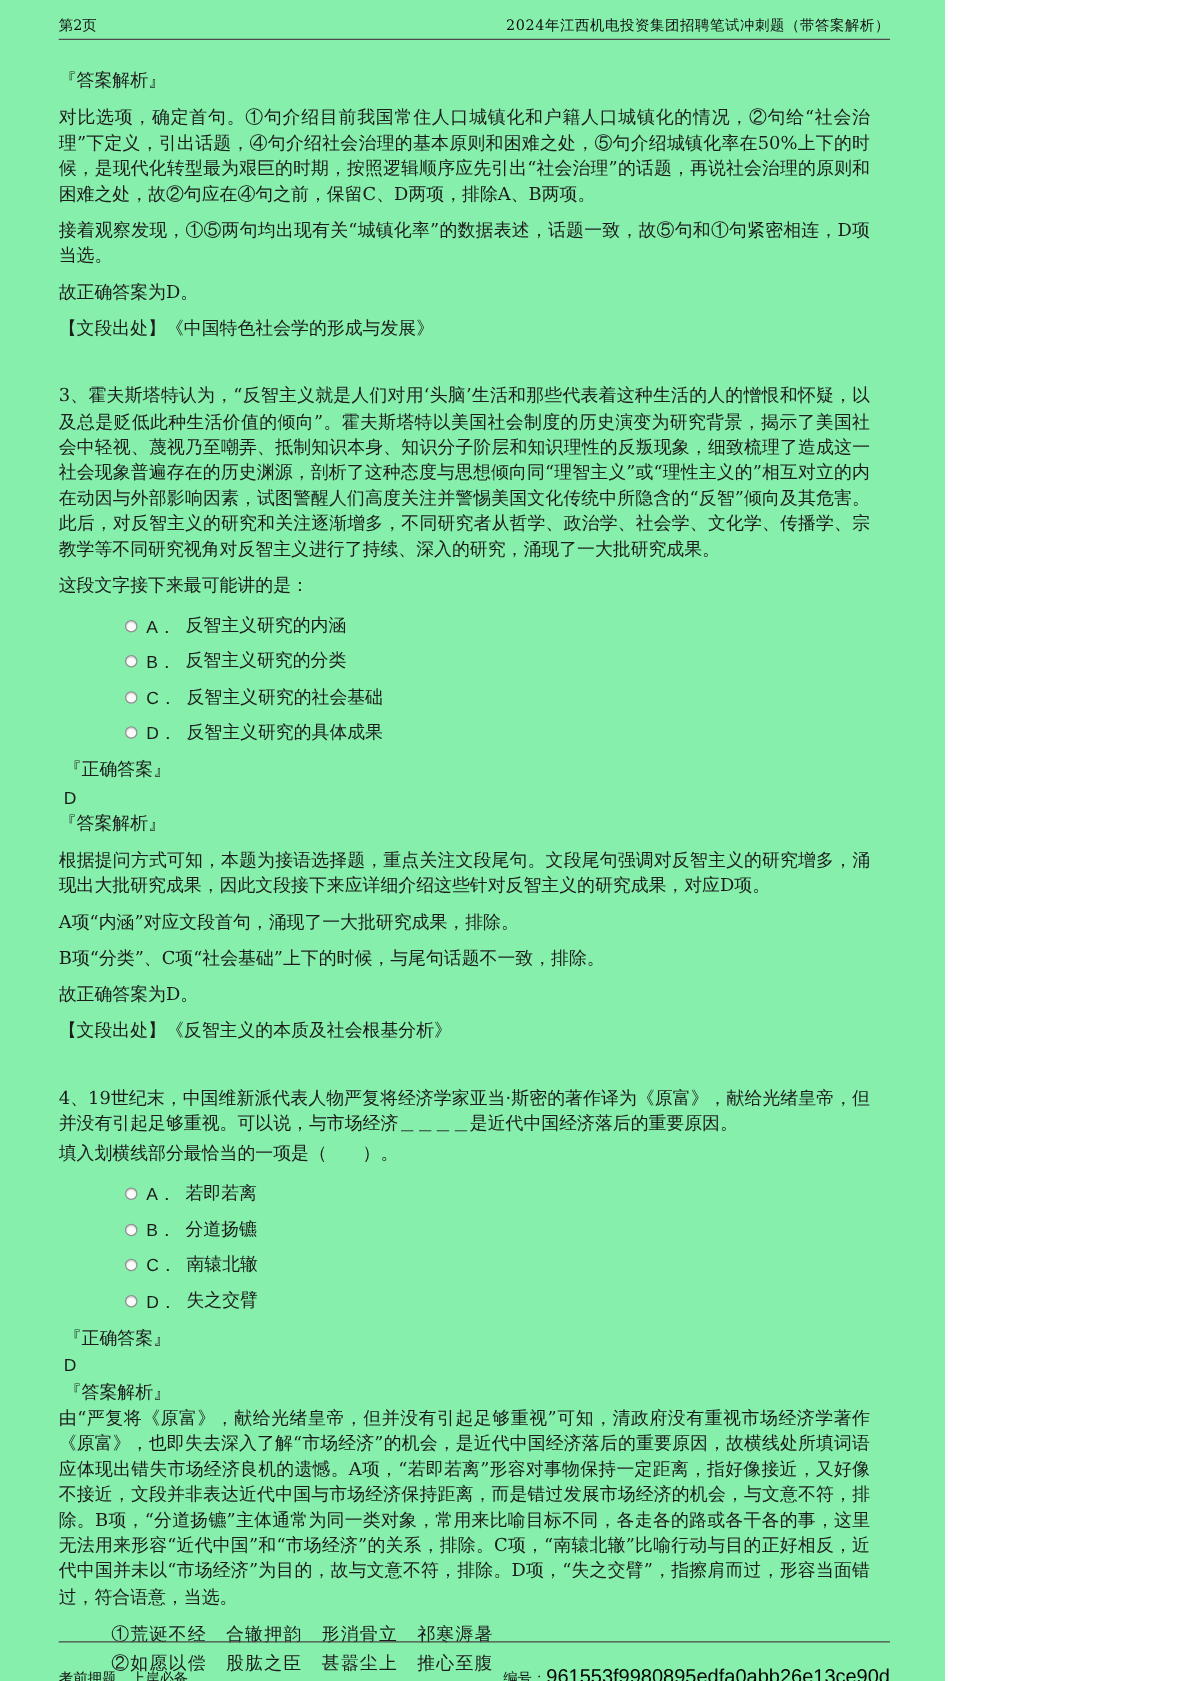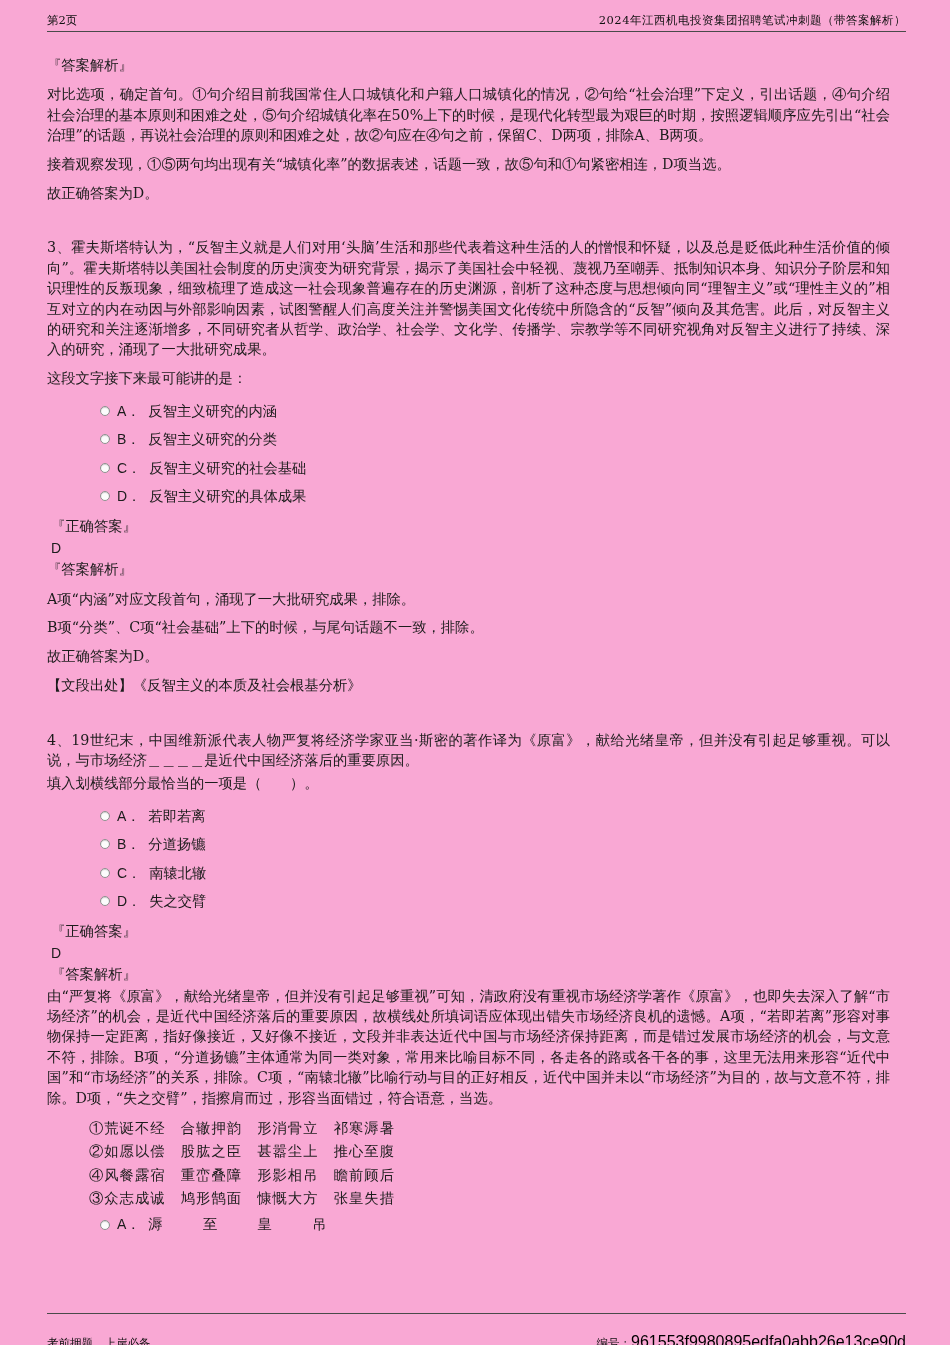--- a/index.html
+++ b/index.html
@@ -1,20 +1,20 @@
 <!DOCTYPE html>
 <html><head>
 <meta charset="utf-8">
 <style>
   html, body { margin: 0; padding: 0; background: #ffffff; }
   .page {
     position: relative;
-    width: 950px;
+    width: 756px;
     height: 1345px;
-    background: #f9a8d4;
+    background: #86efac;
     overflow: hidden;
     font-family: "DejaVu Serif", "Liberation Serif", serif;
     color: #1c1c1c;
   }
   
   .header {
     position: absolute;
     left: 47px; right: 44px; top: 13px;
     display: flex;
     justify-content: space-between;
@@ -96,20 +96,21 @@
     <span>第2页</span>
     <span class="doc-title">2024年江西机电投资集团招聘笔试冲刺题（带答案解析）</span>
   </div>
 
   <div class="content">
 
     <div class="para label">『答案解析』</div>
     <div class="para">对比选项，确定首句。①句介绍目前我国常住人口城镇化和户籍人口城镇化的情况，②句给“社会治理”下定义，引出话题，④句介绍社会治理的基本原则和困难之处，⑤句介绍城镇化率在50%上下的时候，是现代化转型最为艰巨的时期，按照逻辑顺序应先引出“社会治理”的话题，再说社会治理的原则和困难之处，故②句应在④句之前，保留C、D两项，排除A、B两项。</div>
     <div class="para">接着观察发现，①⑤两句均出现有关“城镇化率”的数据表述，话题一致，故⑤句和①句紧密相连，D项当选。</div>
     <div class="para">故正确答案为D。</div>
+    <div class="para">【文段出处】《中国特色社会学的形成与发展》</div>
 
     <div class="para q-start">3、霍夫斯塔特认为，“反智主义就是人们对用‘头脑’生活和那些代表着这种生活的人的憎恨和怀疑，以及总是贬低此种生活价值的倾向”。霍夫斯塔特以美国社会制度的历史演变为研究背景，揭示了美国社会中轻视、蔑视乃至嘲弄、抵制知识本身、知识分子阶层和知识理性的反叛现象，细致梳理了造成这一社会现象普遍存在的历史渊源，剖析了这种态度与思想倾向同“理智主义”或“理性主义的”相互对立的内在动因与外部影响因素，试图警醒人们高度关注并警惕美国文化传统中所隐含的“反智”倾向及其危害。此后，对反智主义的研究和关注逐渐增多，不同研究者从哲学、政治学、社会学、文化学、传播学、宗教学等不同研究视角对反智主义进行了持续、深入的研究，涌现了一大批研究成果。</div>
     <div class="para">这段文字接下来最可能讲的是：</div>
 
     <div class="options">
       <div class="option">
         <span class="radio"></span>
         <span class="opt-letter">A．</span>
         <span class="opt-text">反智主义研究的内涵</span>
       </div>
@@ -126,20 +127,21 @@
       <div class="option">
         <span class="radio"></span>
         <span class="opt-letter">D．</span>
         <span class="opt-text">反智主义研究的具体成果</span>
       </div>
     </div>
 
     <div class="para label tight">『正确答案』</div>
     <div class="para tight answer-letter">D</div>
     <div class="para label">『答案解析』</div>
+    <div class="para">根据提问方式可知，本题为接语选择题，重点关注文段尾句。文段尾句强调对反智主义的研究增多，涌现出大批研究成果，因此文段接下来应详细介绍这些针对反智主义的研究成果，对应D项。</div>
     <div class="para">A项“内涵”对应文段首句，涌现了一大批研究成果，排除。</div>
     <div class="para">B项“分类”、C项“社会基础”上下的时候，与尾句话题不一致，排除。</div>
     <div class="para">故正确答案为D。</div>
     <div class="para">【文段出处】《反智主义的本质及社会根基分析》</div>
 
     <div class="para q-start small-gap">4、19世纪末，中国维新派代表人物严复将经济学家亚当·斯密的著作译为《原富》，献给光绪皇帝，但并没有引起足够重视。可以说，与市场经济＿＿＿＿是近代中国经济落后的重要原因。</div>
     <div class="para">填入划横线部分最恰当的一项是（　　）。</div>
 
     <div class="options">
       <div class="option">

